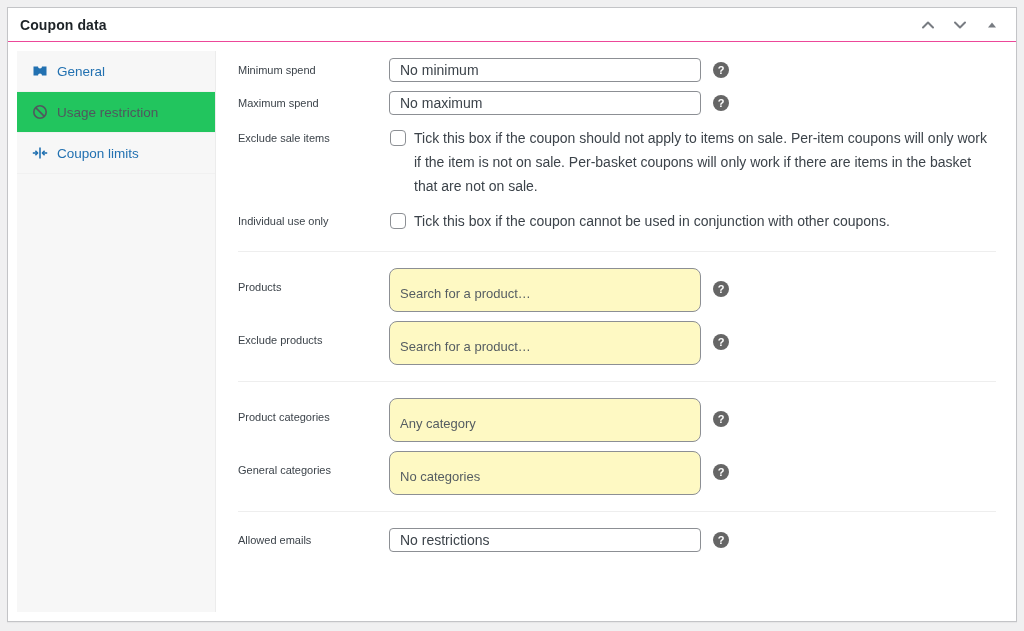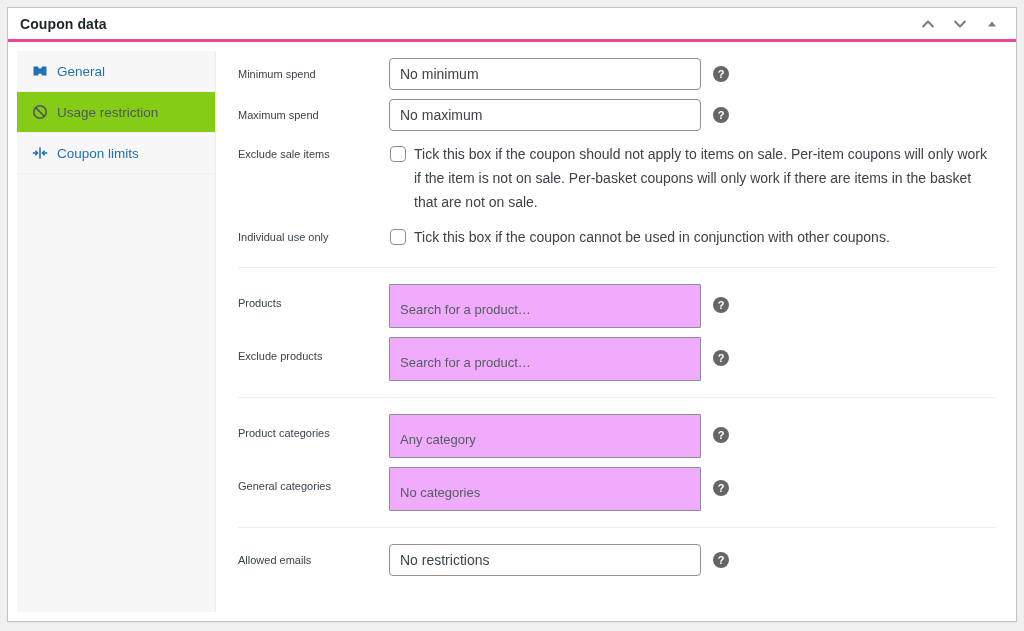--- a/index.html
+++ b/index.html
@@ -16,21 +16,21 @@
     width: 1010px; height: 615px;
     background: #ffffff;
     border: 1px solid #c3c4c7;
     box-shadow: 0 1px 1px rgba(0,0,0,.04);
     display: flex; flex-direction: column;
   }
   
   .postbox-header {
     flex: 0 0 34px;
     display: flex; align-items: center; justify-content: space-between;
-    border-bottom: 3px solid #ec4899;
+    border-bottom: 1px solid #ec4899;
     padding: 0 10px 0 12px;
     background: #fff;
   }
   .postbox-title {
     margin: 0; font-size: 14px; font-weight: bold; color: #1d2327;
     letter-spacing: 0.1px;
   }
   .handle-actions { display: flex; align-items: center; gap: 4px; }
   .handle-btn {
     width: 28px; height: 26px; border: none; background: transparent;
@@ -47,49 +47,49 @@
   }
   .wc-tab {
     display: flex; align-items: center; gap: 9px;
     padding: 0 8px 0 15px; height: 41px;
     font-size: 13.5px; color: #2271b1;
     border-bottom: 1px solid #f1f1f1;
     cursor: pointer;
   }
   .wc-tab .tab-icon { flex: 0 0 16px; }
   .wc-tab.active {
-    background: #84cc16; color: #50575e;
+    background: #22c55e; color: #50575e;
   }
   
   .tab-content {
     flex: 1; background: #fff; padding: 0 20px 0 13px;
     min-width: 0;
   }
   .section { border-bottom: 1px solid #eeeeee; padding: 7px 0; }
   .section:last-child { border-bottom: none; }
   .form-row { display: flex; align-items: center; margin: 9px 0; }
   .form-row.tall { align-items: flex-start; }
   .form-row.check { align-items: flex-start; margin: 11px 0; }
   .field-label {
     flex: 0 0 151px; font-size: 11px; color: #3c434a; line-height: 24px;
     padding-right: 8px;
   }
   .form-row.tall .field-label { padding-top: 7px; }
   .text-input {
-    width: 312px; height: 32px;
+    width: 312px; height: 24px;
     border: 1px solid #8c8f94; border-radius: 4px;
     padding: 0 10px; font-size: 14px; color: #3c434a;
     font-family: "Liberation Sans", sans-serif;
     background: #fff; outline: none;
   }
   .text-input::placeholder { color: #3c434a; opacity: 1; }
   .select2-box {
     width: 312px; height: 44px;
-    border: 1px solid #8c8f94; border-radius: 1px;
-    background: #f0abfc; cursor: text;
+    border: 1px solid #8c8f94; border-radius: 8px;
+    background: #fef9c3; cursor: text;
     display: flex; align-items: center;
     padding: 6px 10px 0 10px;
   }
   .select2-placeholder { font-size: 13px; color: #555d62; }
   .help-tip {
     flex: 0 0 16px; width: 16px; height: 16px; margin-left: 12px;
     border-radius: 50%; background: #666666; color: #ffffff;
     font-size: 11px; font-weight: bold; line-height: 16px;
     text-align: center; cursor: help; user-select: none;
   }

